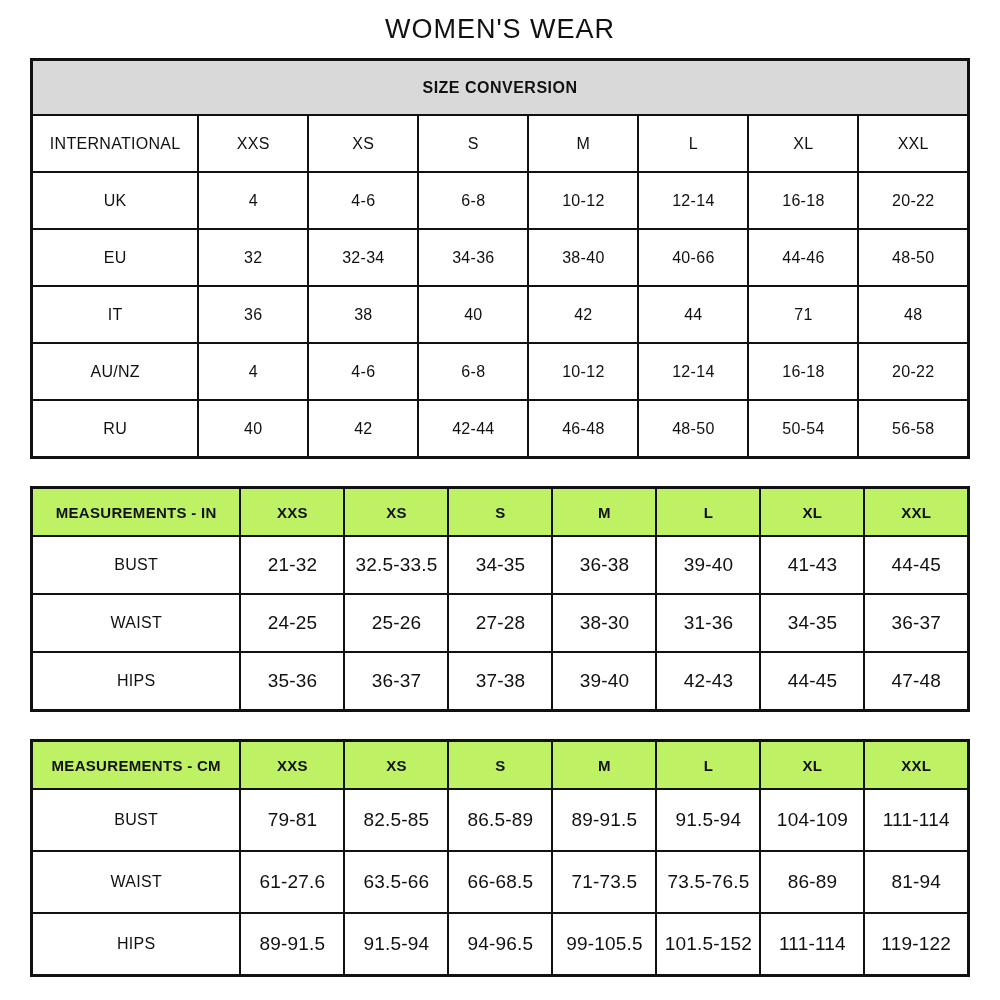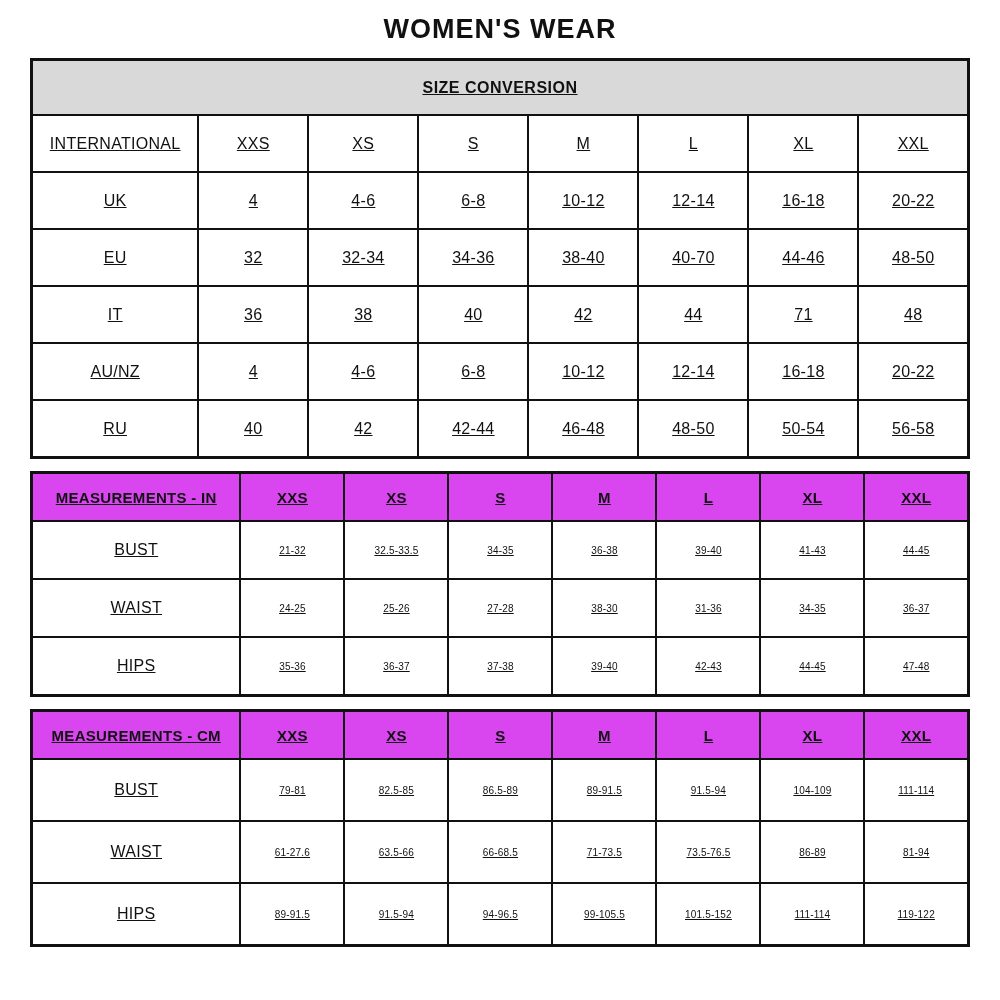--- a/index.html
+++ b/index.html
@@ -12,31 +12,30 @@
   }
   .page {
     width: 1000px;
     box-sizing: border-box;
     padding: 10px 30px 6px 30px;
   }
   h1.title {
     margin: 4px 0 13px 0;
     text-align: center;
     font-size: 27px;
-    font-weight: 700;
+    font-weight: 400;
     letter-spacing: 1px;
     color: #111111;
   }
   table.tbl {
     width: 940px;
     border-collapse: collapse;
     table-layout: fixed;
-    margin: 0 auto 12px auto;
+    margin: 0 auto 27px auto;
     border: 3px solid #111111;
-    text-decoration: underline;
   }
   .tbl td, .tbl th {
     border: 2px solid #111111;
     text-align: center;
     vertical-align: middle;
     padding: 0;
     color: #111111;
     overflow: hidden;
   }
   
@@ -49,31 +48,31 @@
   }
   .conv td {
     height: 55px;
     font-size: 16px;
     font-weight: 400;
     letter-spacing: 0.3px;
   }
   
   .meas td.head {
     height: 46px;
-    background: #d946ef;
+    background: #bef264;
     font-weight: 700;
     font-size: 15px;
     letter-spacing: 0.3px;
   }
   .meas td.rowlabel {
     font-size: 16px;
     letter-spacing: 0.3px;
   }
   .meas td.val {
-    font-size: 10px;
+    font-size: 19px;
     letter-spacing: 0.2px;
   }
   .in td.rowlabel, .in td.val { height: 56px; }
   .cm td.rowlabel, .cm td.val { height: 60px; }
 </style>
 </head>
 <body>
 
 <div class="page">
 
@@ -113,21 +112,21 @@
           <td>12-14</td>
           <td>16-18</td>
           <td>20-22</td>
         </tr>
         <tr>
           <td>EU</td>
           <td>32</td>
           <td>32-34</td>
           <td>34-36</td>
           <td>38-40</td>
-          <td>40-70</td>
+          <td>40-66</td>
           <td>44-46</td>
           <td>48-50</td>
         </tr>
         <tr>
           <td>IT</td>
           <td>36</td>
           <td>38</td>
           <td>40</td>
           <td>42</td>
           <td>44</td>

